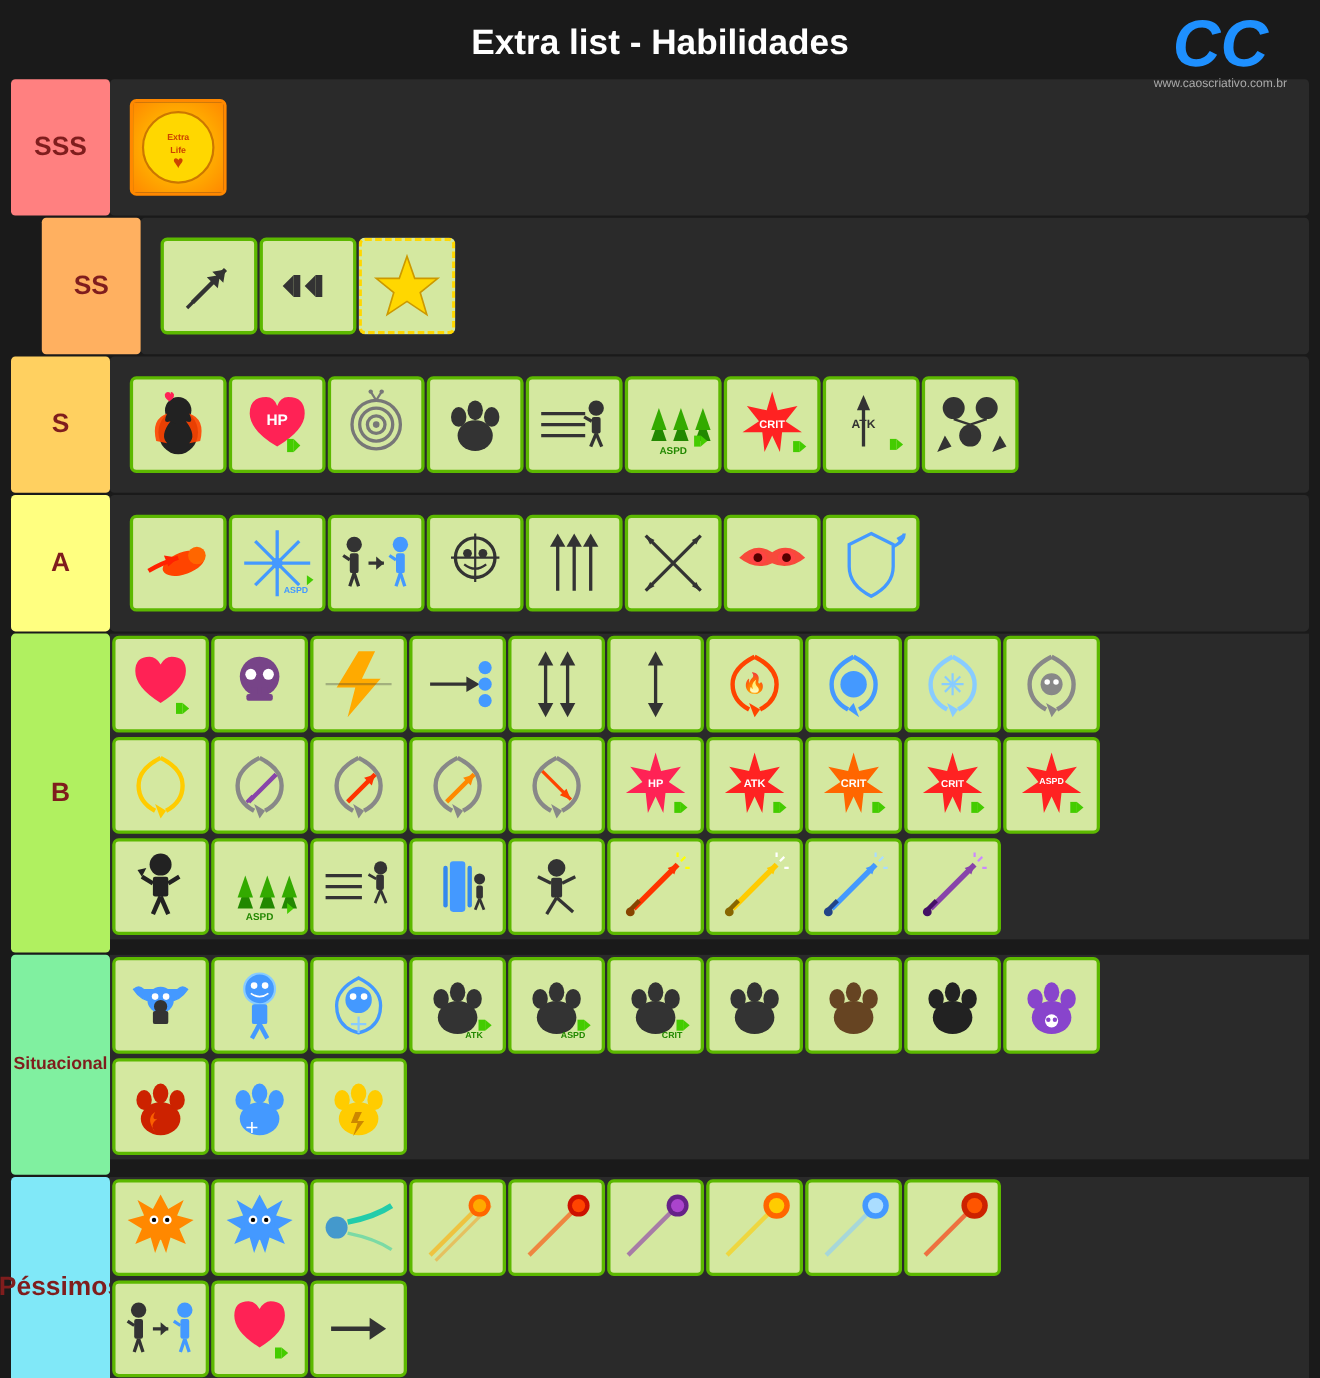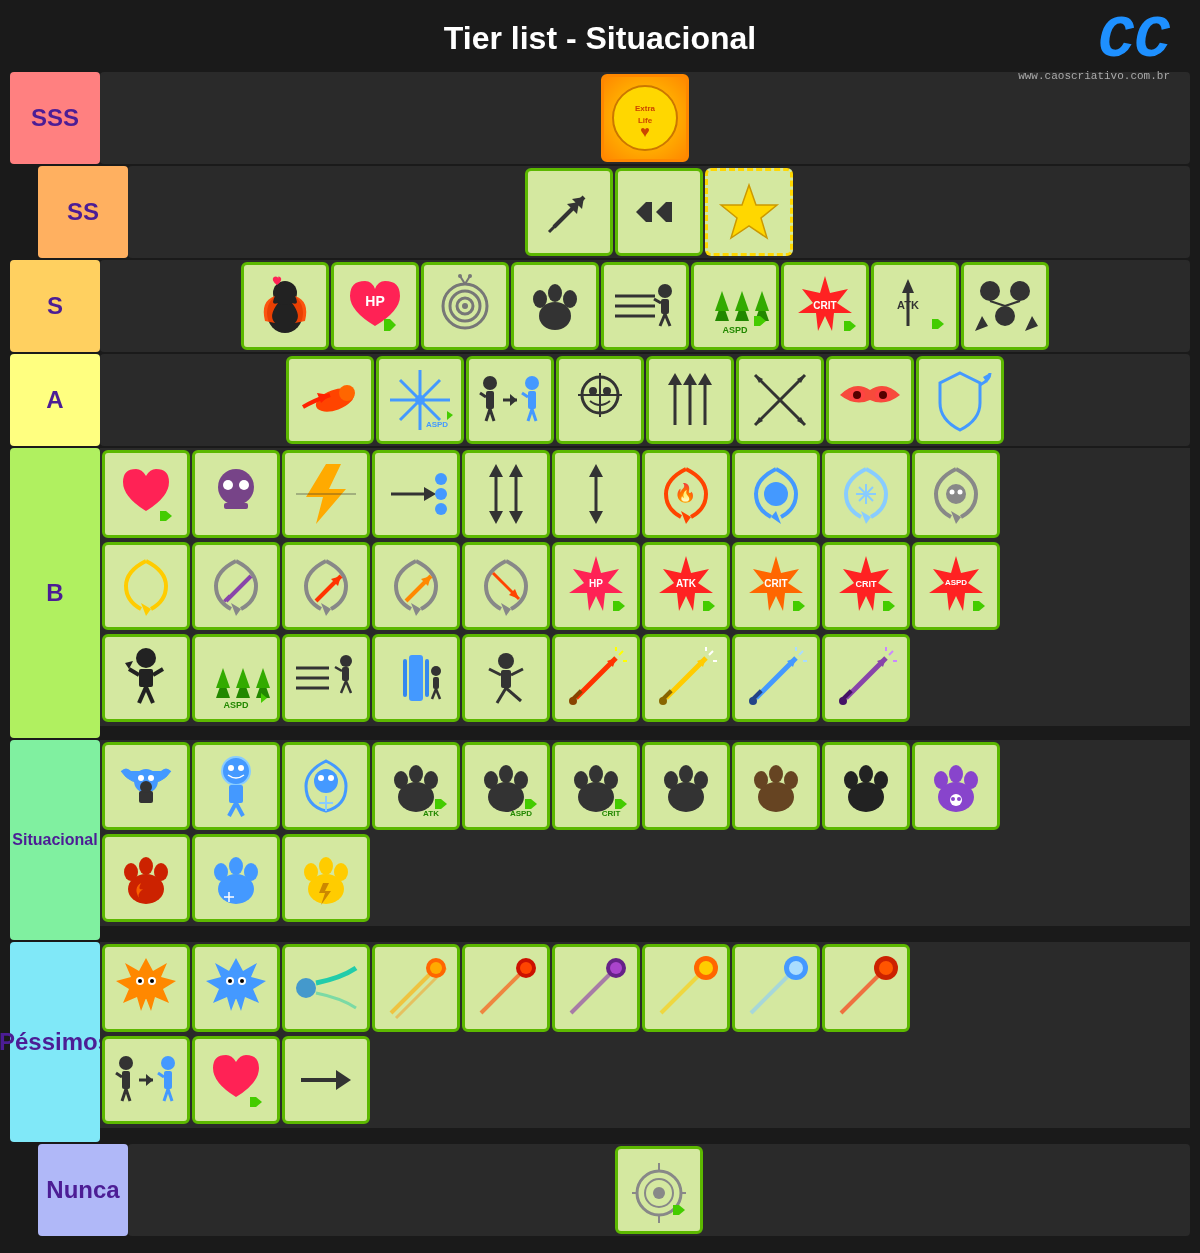--- a/index.html
+++ b/index.html
@@ -29,22 +29,21 @@
       font-size: 32px;
       font-weight: bold;
       text-align: center;
       flex: 1;
     }
 
     .logo-area {
       position: absolute;
       right: 20px;
       top: 0;
-      text-align: right;
-      font-family: Liberation Mono, monospace;
+      text-align: center;
     }
 
     .logo-cc {
       font-size: 60px;
       font-weight: 900;
       color: #1e90ff;
       line-height: 1;
       font-style: italic;
     }
 
@@ -60,33 +59,32 @@
     }
 
     .tier-label-cell {
       width: 90px;
       min-width: 90px;
       display: flex;
       align-items: center;
       justify-content: center;
       font-size: 24px;
       font-weight: bold;
-      color: #4c1d95;
+      color: #7f1d1d;
       border-radius: 4px;
       flex-shrink: 0;
     }
 
     .tier-content {
       flex: 1;
       display: flex;
       flex-wrap: wrap;
       gap: 2px;
-      padding: 2px;
+      padding: 18px;
       border-radius: 4px;
-      justify-content: center;
     }
 
     .tier-item {
       width: 88px;
       height: 88px;
       background: #d4e8a0;
       border: 3px solid #5cb800;
       border-radius: 6px;
       display: flex;
       align-items: center;
@@ -147,21 +145,21 @@
       height: 100%;
       font-size: 10px;
       font-weight: bold;
     }
   </style>
 </head>
 <body>
 <div class="page-wrapper">
 
   <div class="header">
-    <div class="header-title">Tier list - Situacional</div>
+    <div class="header-title">Extra list - Habilidades</div>
     <div class="logo-area">
       <div class="logo-cc">CC</div>
       <div class="logo-url">www.caoscriativo.com.br</div>
     </div>
   </div>
 
   <div class="tier-row">
     <div class="tier-label-cell tier-sss">SSS</div>
     <div class="tier-content" style="background:#2a2a2a;">
 

